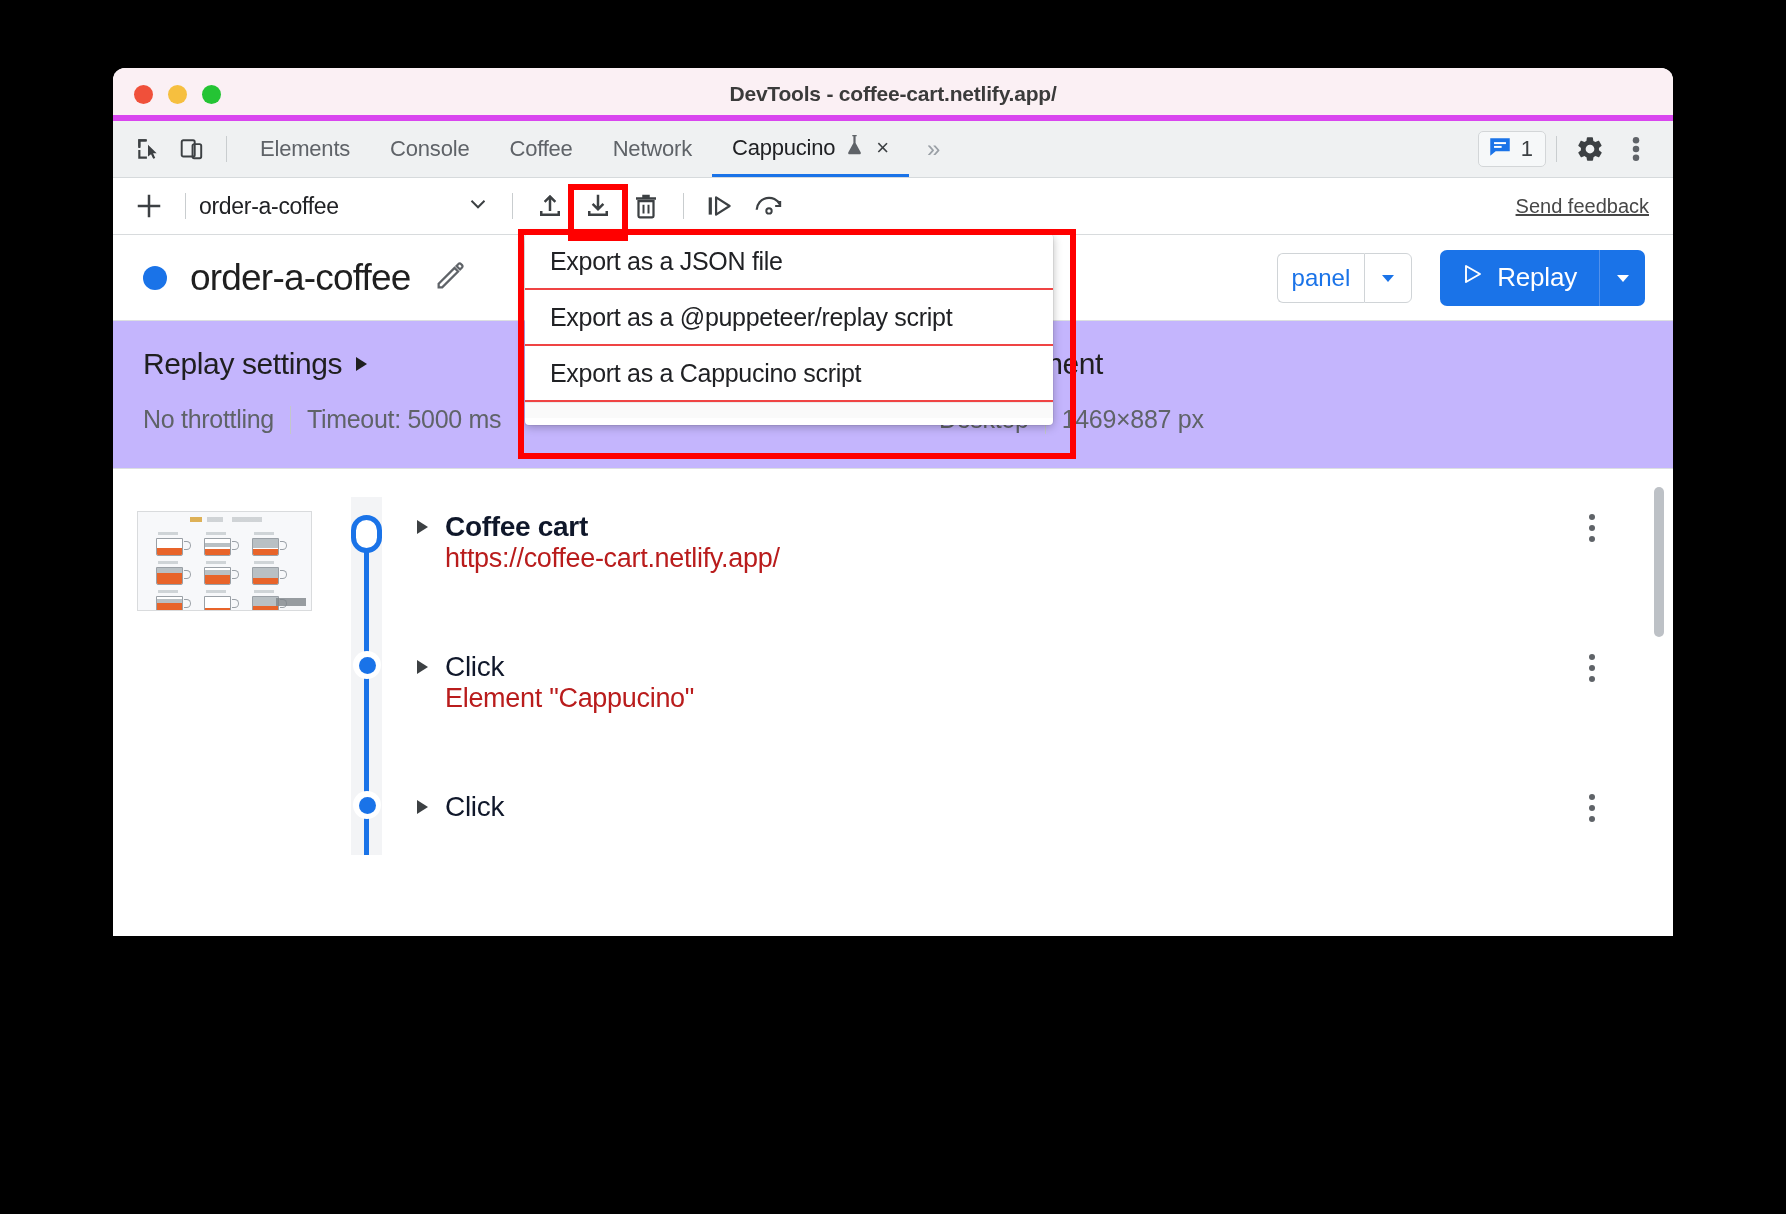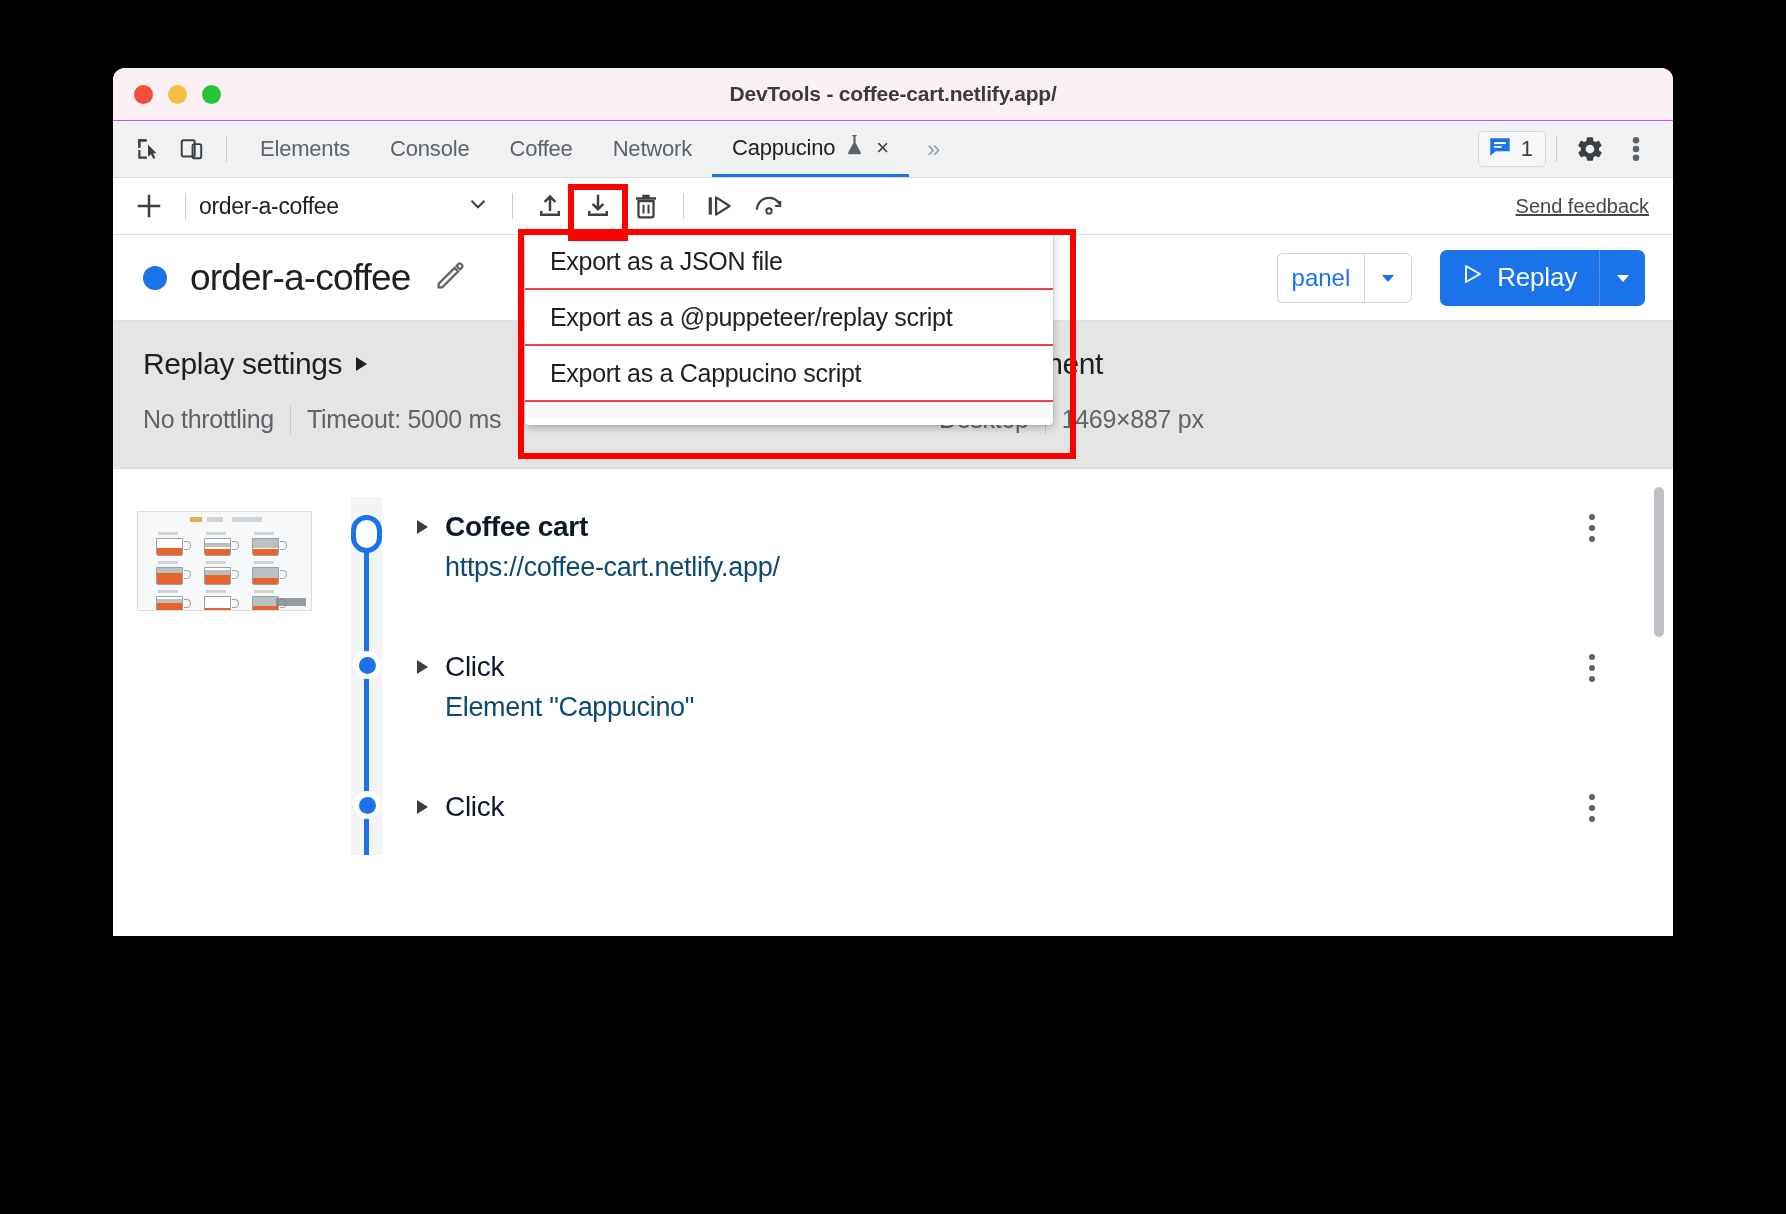--- a/index.html
+++ b/index.html
@@ -19,21 +19,21 @@
     border-radius: 12px 12px 0 0;
     overflow: hidden;
     box-shadow: 0 0 0 1px rgba(0,0,0,0.10);
   }
 
   
   #titlebar {
     position: relative;
     height: 53px;
     background: #fbf0f4;
-    border-bottom: 1px solid #d946ef;
+    border-bottom: 6px solid #d946ef;
   }
   .traffic {
     position: absolute;
     top: 17px;
     width: 19px; height: 19px;
     border-radius: 50%;
   }
   .traffic.red    { left: 21px;  background: #f0503a; }
   .traffic.yellow { left: 55px;  background: #f6bf3f; }
   .traffic.green  { left: 89px;  background: #24c434; }
@@ -231,21 +231,21 @@
     border-radius: 0 7px 7px 0;
     border-left: 1px solid #5191ec;
     display: flex; align-items: center; justify-content: center;
     cursor: pointer;
   }
 
   
   #settings-strip {
     position: relative;
     height: 148px;
-    background: #e5e5e5;
+    background: #c4b5fd;
     border-bottom: 1px solid #dcdfe1;
     padding: 26px 30px 0 30px;
     display: flex;
   }
   .col-left { width: 52%; }
   .col-right { flex: 1; padding-left: 16px; }
   .sect-title {
     font-size: 30px;
     color: #1f1f1f;
     letter-spacing: -0.4px;
@@ -414,24 +414,23 @@
     border-bottom: 7px solid transparent;
     cursor: pointer;
   }
   .step-name {
     font-size: 28px;
     color: #0f172a;
     letter-spacing: -0.3px;
   }
   .step-name.bold { font-weight: bold; }
   .step-sub {
-    margin-top: 9px;
     margin-left: 28px;
     font-size: 27px;
-    color: #0c4a6e;
+    color: #b91c1c;
     letter-spacing: -0.3px;
   }
   .step-kebab {
     position: absolute;
     right: 64px; top: 14px;
     width: 34px; height: 34px;
     display: flex; flex-direction: column;
     align-items: center; justify-content: center;
     gap: 5px;
     cursor: pointer;

